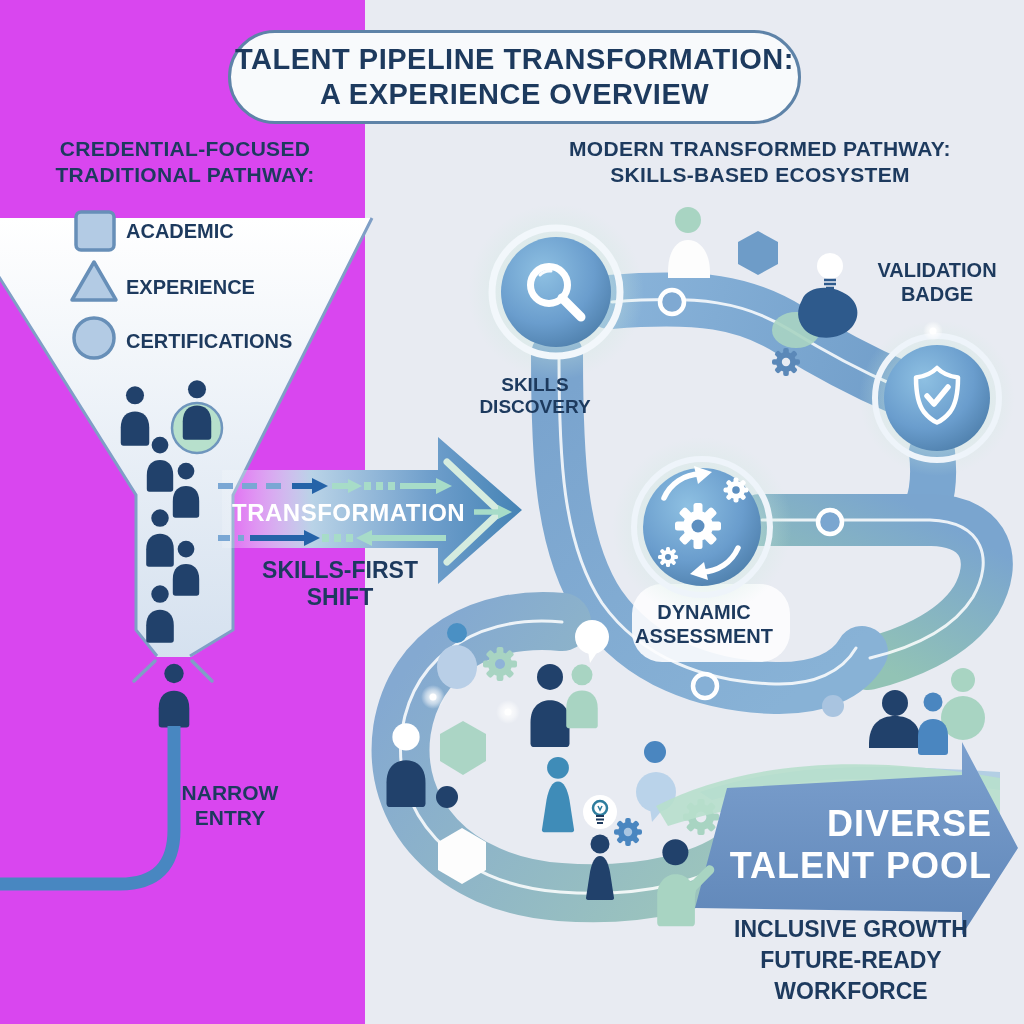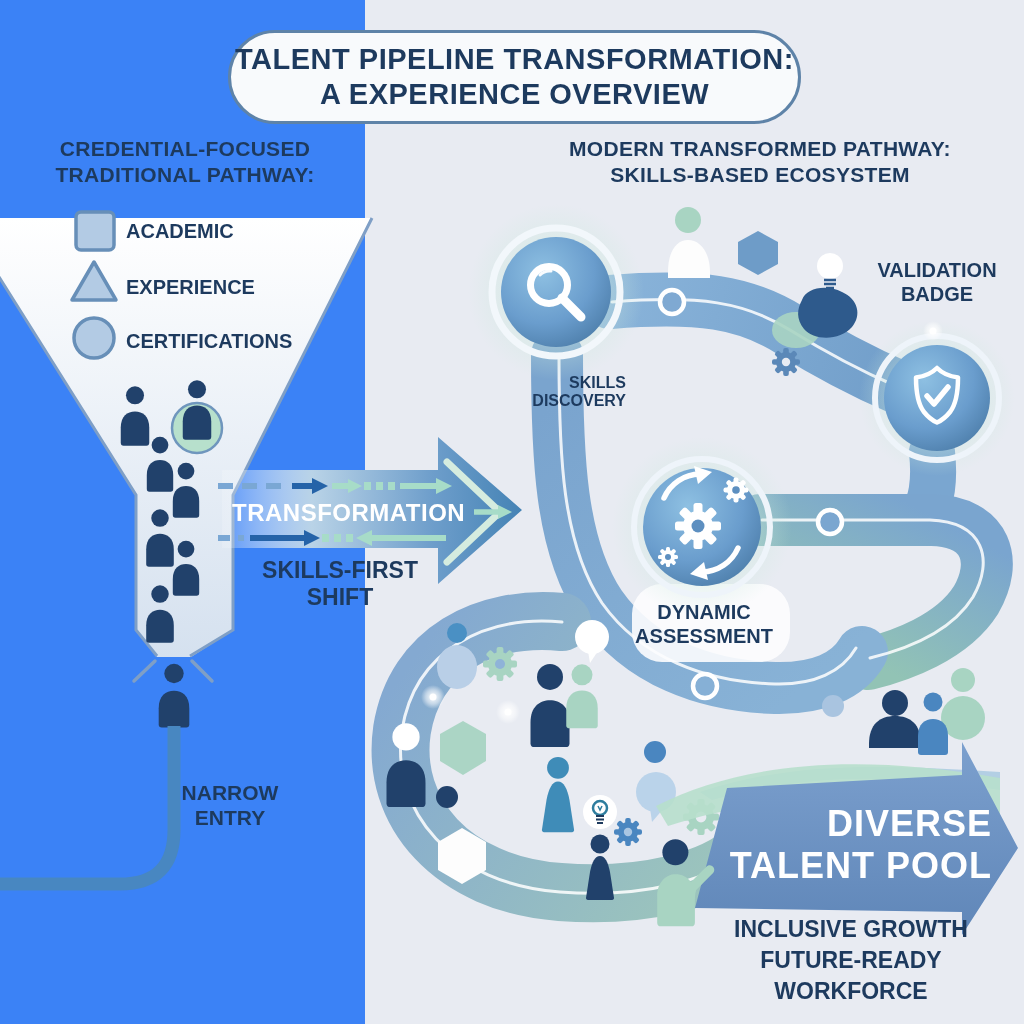--- a/index.html
+++ b/index.html
@@ -1,32 +1,32 @@
 <!DOCTYPE html>
 <html><head>
 <meta charset="utf-8">
 <style>
   html,body{margin:0;padding:0;background:#fff;}
-  .stage{position:relative;width:1024px;height:1024px;overflow:hidden;background:#3b82f6;
+  .stage{position:relative;width:1024px;height:1024px;overflow:hidden;background:#d946ef;
          font-family:"Liberation Sans",sans-serif;}
   .bg-right{position:absolute;left:365px;top:0;width:659px;height:1024px;background:#e8ebf2;z-index:0;}
   .gfx{position:absolute;left:0;top:0;z-index:1;}
   .lbl{position:absolute;z-index:3;font-weight:bold;color:#1d3a5e;text-align:center;}
   .title-box{position:absolute;z-index:3;left:228px;top:30px;width:567px;height:88px;
              border:3px solid #5e83a8;border-radius:48px;background:#f8fafc;
              display:flex;flex-direction:column;justify-content:center;align-items:center;
              font-weight:bold;color:#1d3a5e;font-size:29px;letter-spacing:.5px;line-height:1.2;}
   .hdg{font-size:21px;line-height:1.25;letter-spacing:.3px;}
   .lp-heading{left:25px;top:136px;width:320px;}
   .rp-heading{left:555px;top:136px;width:410px;}
   .legend-lbl{font-size:20px;text-align:left;}
   .transform-lbl{left:232px;top:499px;width:220px;font-size:24px;color:#fff;letter-spacing:.5px;}
   .skillsfirst-lbl{left:230px;top:557px;width:220px;font-size:23px;}
   .narrow-lbl{left:178px;top:735px;width:104px;font-size:21px;line-height:1.18;margin-top:46px;}
-  .discovery-lbl{left:500px;top:374px;width:126px;font-size:16px;line-height:1.15;text-align:right;}
+  .discovery-lbl{left:472px;top:374px;width:126px;font-size:19px;line-height:1.15;}
   .badge-lbl{left:860px;top:258px;width:154px;font-size:20px;line-height:1.2;}
   .assess-lbl{left:625px;top:601px;width:158px;font-size:20px;line-height:1.18;}
   .diverse-lbl{left:712px;top:803px;width:280px;font-size:36px;color:#fff;line-height:1.16;letter-spacing:1px;text-align:right;}
   .outcome-lbl{left:690px;top:914px;width:322px;font-size:23px;line-height:1.35;}
 </style>
 </head>
 <body>
 
 <div class="stage">
   <div class="bg-right"></div>

